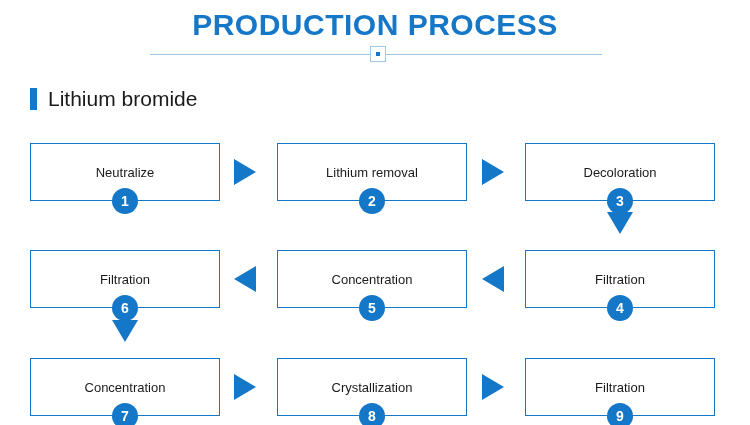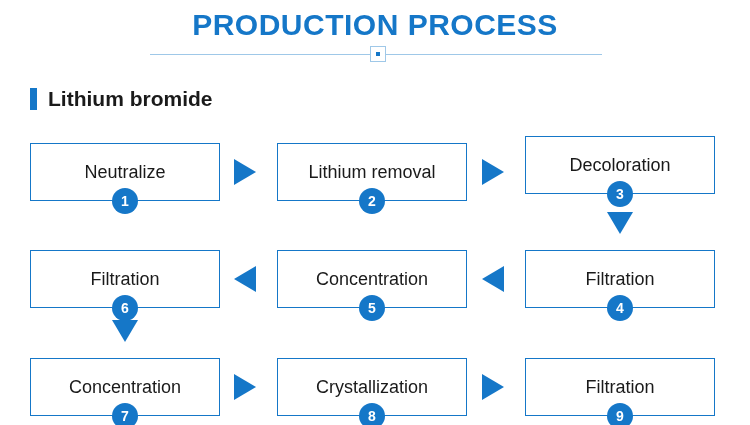--- a/index.html
+++ b/index.html
@@ -78,21 +78,21 @@
     height: 28px;
   }
   .section-bar {
     width: 7px;
     height: 22px;
     background: #1577c8;
     margin-right: 11px;
   }
   .section-text {
     font-size: 21px;
-    font-weight: bold;
+    font-weight: normal;
     color: #1a1a1a;
   }
 
   
   .flow {
     position: absolute;
     left: 0;
     top: 0;
     width: 750px;
     height: 425px;
@@ -107,21 +107,21 @@
   }
   .node-label {
     position: absolute;
     left: 0;
     top: 0;
     width: 100%;
     height: 100%;
     display: flex;
     align-items: center;
     justify-content: center;
-    font-size: 18px;
+    font-size: 13px;
     color: #1a1a1a;
   }
   .badge {
     position: absolute;
     left: 50%;
     bottom: -14px;
     transform: translateX(-50%);
     width: 26px;
     height: 26px;
     border-radius: 50%;
@@ -176,21 +176,21 @@
 
   <div class="flow" id="flow-layer">
       <div class="node" style="left: 30px; top: 143px;">
         <div class="node-label">Neutralize</div>
         <div class="badge">1</div>
       </div>
       <div class="node" style="left: 277px; top: 143px;">
         <div class="node-label">Lithium removal</div>
         <div class="badge">2</div>
       </div>
-      <div class="node" style="left: 525px; top: 136px; padding-left: 12px;">
+      <div class="node" style="left: 525px; top: 143px; padding-left: 12px;">
         <div class="node-label">Decoloration</div>
         <div class="badge">3</div>
       </div>
       <div class="node" style="left: 525px; top: 250px;">
         <div class="node-label">Filtration</div>
         <div class="badge">4</div>
       </div>
       <div class="node" style="left: 277px; top: 250px;">
         <div class="node-label">Concentration</div>
         <div class="badge">5</div>

